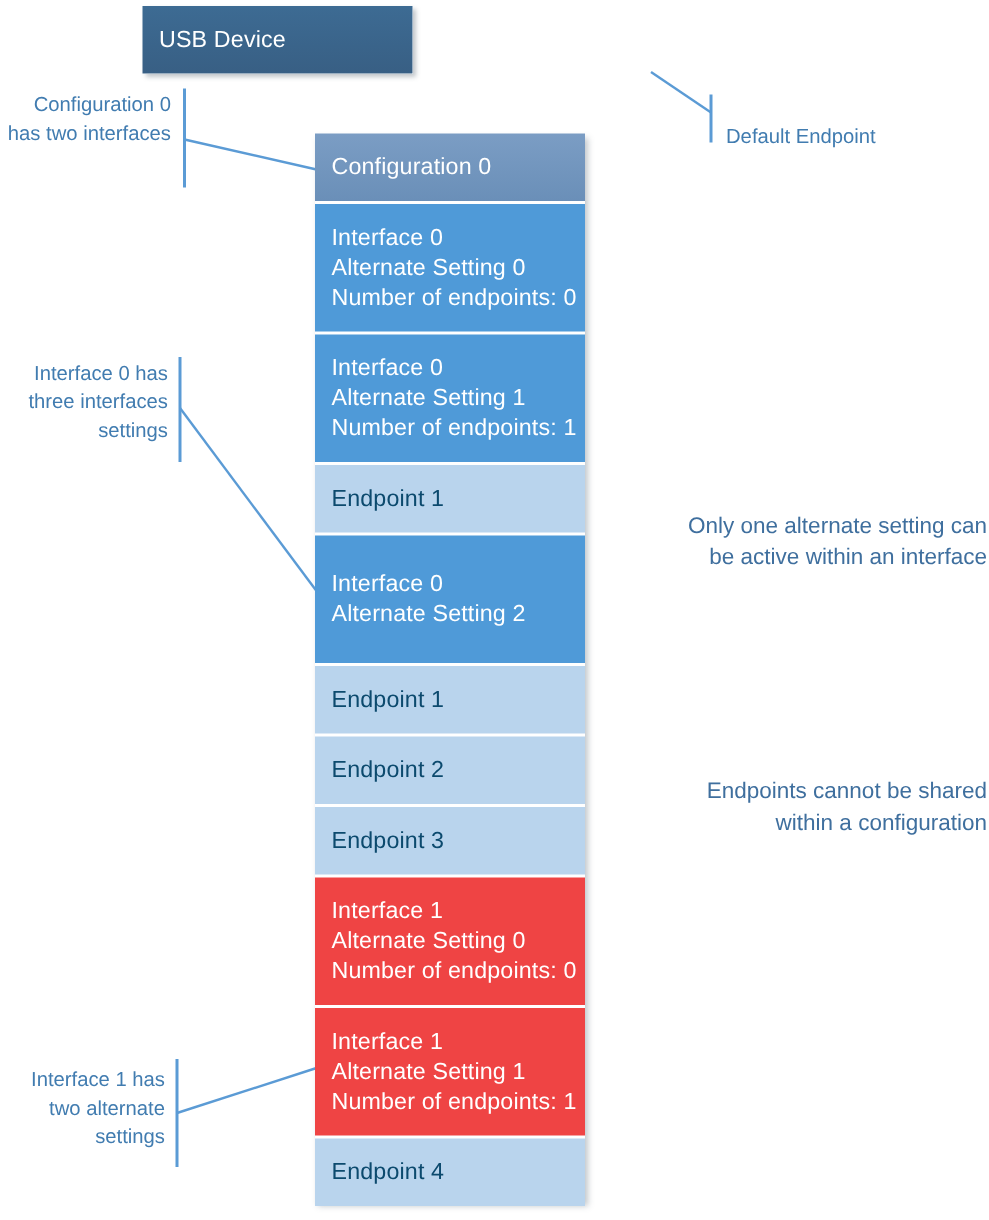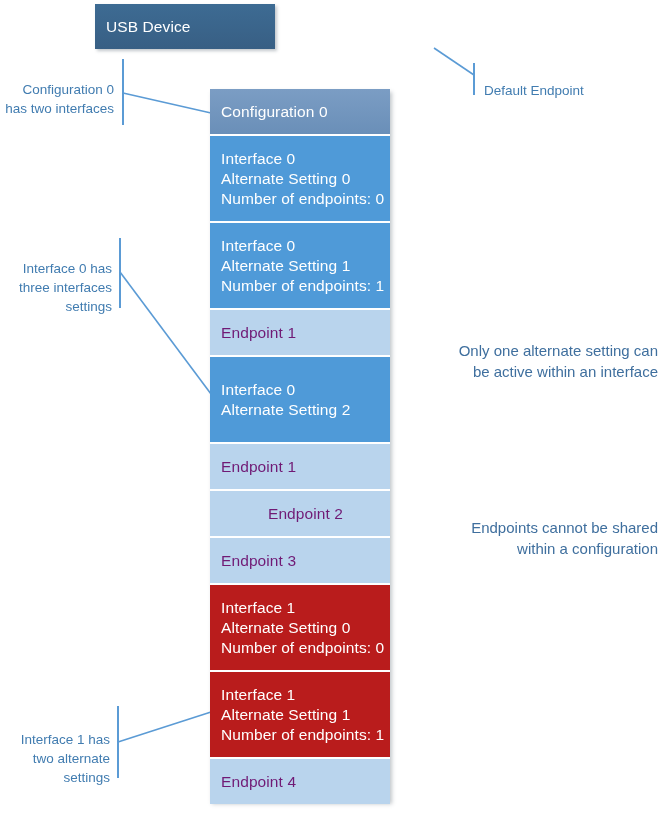--- a/index.html
+++ b/index.html
@@ -57,27 +57,27 @@
   
   .node-config {
     background: linear-gradient(to bottom, #7b9dc4 0%, #6a8fb8 100%);
   }
   
   .node-iface0 {
     background: #4f9ad8;
   }
   
   .node-iface1 {
-    background: #b91c1c;
+    background: #ef4444;
     justify-content: center;
   }
   
   .node-endpoint {
     background: #b9d4ed;
-    color: #701a75;
+    color: #0c4a6e;
   }
 
   .stack-shadow {
     position: absolute;
     box-shadow: 2px 3px 4px rgba(120,130,140,0.45);
     background: #ffffff;
   }
 
   
   .check-badge {
@@ -92,21 +92,21 @@
   }
   .check-badge svg { display: block; }
 
   
   .annotation {
     position: absolute;
     color: #417cb0;
     font-size: 13.5px;
     line-height: 19px;
   }
-  .annotation.right-align { text-align: right; margin-top: 20px; }
+  .annotation.right-align { text-align: right; }
   .annotation.left-align  { text-align: left; }
   .annotation-note {
     position: absolute;
     color: #3f6f9e;
     font-size: 15px;
     line-height: 21px;
     text-align: right;
   }
 </style>
 </head>
@@ -158,21 +158,21 @@
           <path d="M3 8.8 L6.6 12.3 L14 4.4" fill="none" stroke="#ffffff" stroke-width="2.6" stroke-linecap="round" stroke-linejoin="round"></path>
         </svg>
       </div>
       <div class="node node-iface0" style="left: 210px; top: 357px; width: 180px; height: 85px;">
         <span class="line">Interface 0</span>
         <span class="line">Alternate Setting 2</span>
       </div>
       <div class="node node-endpoint" style="left: 210px; top: 444px; width: 180px; height: 45px;">
         <span class="line">Endpoint 1</span>
       </div>
-      <div class="node node-endpoint" style="left: 210px; top: 491px; width: 180px; height: 45px; align-items: center;">
+      <div class="node node-endpoint" style="left: 210px; top: 491px; width: 180px; height: 45px;">
         <span class="line">Endpoint 2</span>
       </div>
       <div class="node node-endpoint" style="left: 210px; top: 538px; width: 180px; height: 45px;">
         <span class="line">Endpoint 3</span>
       </div>
       <div class="node node-iface1" style="left: 210px; top: 585px; width: 180px; height: 85px;">
         <span class="line">Interface 1</span>
         <span class="line">Alternate Setting 0</span>
         <span class="line">Number of endpoints: 0</span>
       </div>

